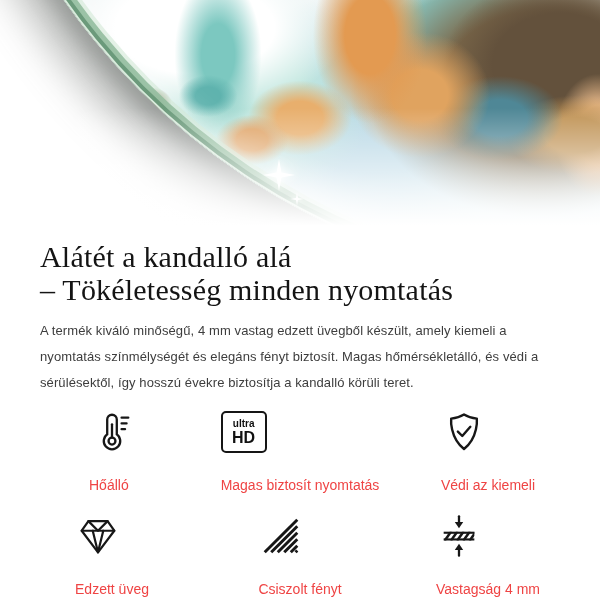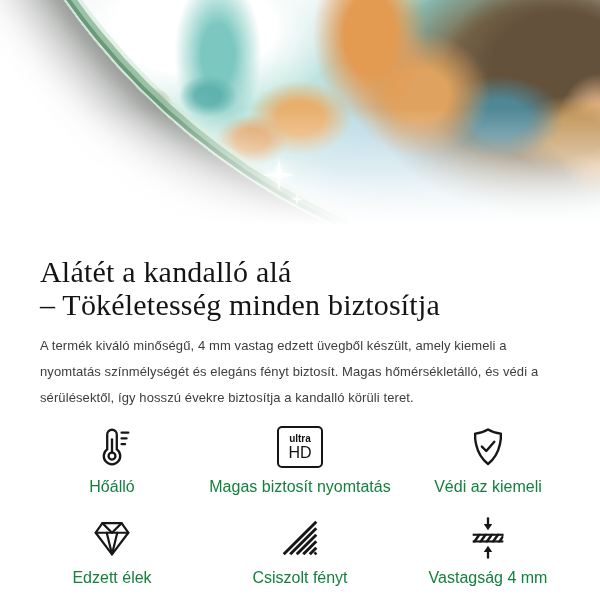--- a/index.html
+++ b/index.html
@@ -51,42 +51,42 @@
   }
   .fade{
     position:absolute;left:0;right:0;top:108px;height:128px;
     background:linear-gradient(to bottom,rgba(255,255,255,0) 0%,rgba(255,255,255,0.55) 48%,#ffffff 92%);
   }
   .sparkle{position:absolute;filter:drop-shadow(0 0 3px rgba(255,255,255,0.95)) drop-shadow(0 0 9px rgba(255,255,255,0.8));}
   .sparkle.main{left:262px;top:158px;}
   .sparkle.small{left:290px;top:192px;}
   
   .headline{
-    margin:19px 40px 0;font-family:"Liberation Serif","DejaVu Serif",serif;
+    margin:4px 40px 0;font-family:"Liberation Serif","DejaVu Serif",serif;
     font-weight:400;font-size:30px;line-height:33px;color:#141414;letter-spacing:0.2px;
   }
   .headline span{display:block;}
   .desc{
     margin:12px 40px 0;max-width:524px;
     font-size:13px;line-height:26px;color:#3d3d3d;letter-spacing:0.1px;
   }
   
   .features{
     margin:12px 18px 0;display:grid;grid-template-columns:repeat(3,1fr);
     row-gap:20px;justify-items:center;
   }
-  .feature{display:flex;flex-direction:column;align-items:center;}
+  .feature{display:flex;flex-direction:column;align-items:flex-start;}
   .icon-box{height:48px;display:flex;align-items:center;justify-content:center;}
-  .feature-label{margin-top:9px;font-size:16px;line-height:14px;color:#15803d;text-align:center;}
+  .feature-label{margin-top:22px;font-size:14px;line-height:14px;color:#ef4444;text-align:center;}
   .uhd{
     width:42px;height:38px;border:2.6px solid #151515;border-radius:5px;
     display:flex;flex-direction:column;align-items:center;justify-content:center;line-height:1;color:#111;
   }
   .uhd .t{font-size:10px;font-weight:700;}
-  .uhd .b{font-size:16px;font-weight:400;margin-top:1px;}
+  .uhd .b{font-size:16px;font-weight:700;margin-top:1px;}
   svg.ic{display:block;}
 </style>
 </head>
 <body>
 
 <div class="hero">
   <div class="disc-shadow"></div>
   <div class="disc">
     <div class="art"></div>
     <div class="glass-edge"></div>
@@ -95,21 +95,21 @@
   <svg class="sparkle main" width="34" height="34" viewBox="0 0 34 34">
     <path d="M17 1 L19.4 14.6 L33 17 L19.4 19.4 L17 33 L14.6 19.4 L1 17 L14.6 14.6 Z" fill="#ffffff"></path>
   </svg>
   <svg class="sparkle small" width="14" height="14" viewBox="0 0 34 34">
     <path d="M17 1 L19.4 14.6 L33 17 L19.4 19.4 L17 33 L14.6 19.4 L1 17 L14.6 14.6 Z" fill="#ffffff"></path>
   </svg>
 </div>
 
 <h1 class="headline">
   <span>Alátét a kandalló alá</span>
-  <span>– Tökéletesség minden biztosítja</span>
+  <span>– Tökéletesség minden nyomtatás</span>
 </h1>
 
 <p class="desc">A termék kiváló minőségű, 4 mm vastag edzett üvegből készült, amely kiemeli a nyomtatás színmélységét és elegáns fényt biztosít. Magas hőmérsékletálló, és védi a sérülésektől, így hosszú évekre biztosítja a kandalló körüli teret.</p>
 
 <div class="features">
 
   <div class="feature">
     <div class="icon-box">
       <svg class="ic" width="46" height="46" viewBox="0 0 48 48" fill="none" stroke="#171717" stroke-width="2.4" stroke-linecap="round">
         <path d="M19 11 a5 5 0 0 1 10 0 V26.5 a8.6 8.6 0 1 1 -10 0 Z"></path>
@@ -145,21 +145,21 @@
 
   <div class="feature">
     <div class="icon-box">
       <svg class="ic" width="46" height="46" viewBox="0 0 48 48" fill="none" stroke="#171717" stroke-width="2.3" stroke-linecap="round" stroke-linejoin="round">
         <path d="M7 18.5 L14 8.5 H34 L41 18.5 L24 41 Z"></path>
         <path d="M7 18.5 H41"></path>
         <path d="M14 8.5 L24 18.5 L34 8.5"></path>
         <path d="M18.5 18.5 L24 41 L29.5 18.5"></path>
       </svg>
     </div>
-    <div class="feature-label">Edzett élek</div>
+    <div class="feature-label">Edzett üveg</div>
   </div>
 
   <div class="feature">
     <div class="icon-box">
       <svg class="ic" width="46" height="46" viewBox="0 0 48 48" fill="none" stroke="#171717" stroke-width="3.1" stroke-linecap="butt">
         <path d="M7 41 L41 7"></path>
         <path d="M13.8 41 L41 13.8"></path>
         <path d="M20.6 41 L41 20.6"></path>
         <path d="M27.4 41 L41 27.4"></path>
         <path d="M34.2 41 L41 34.2"></path>

